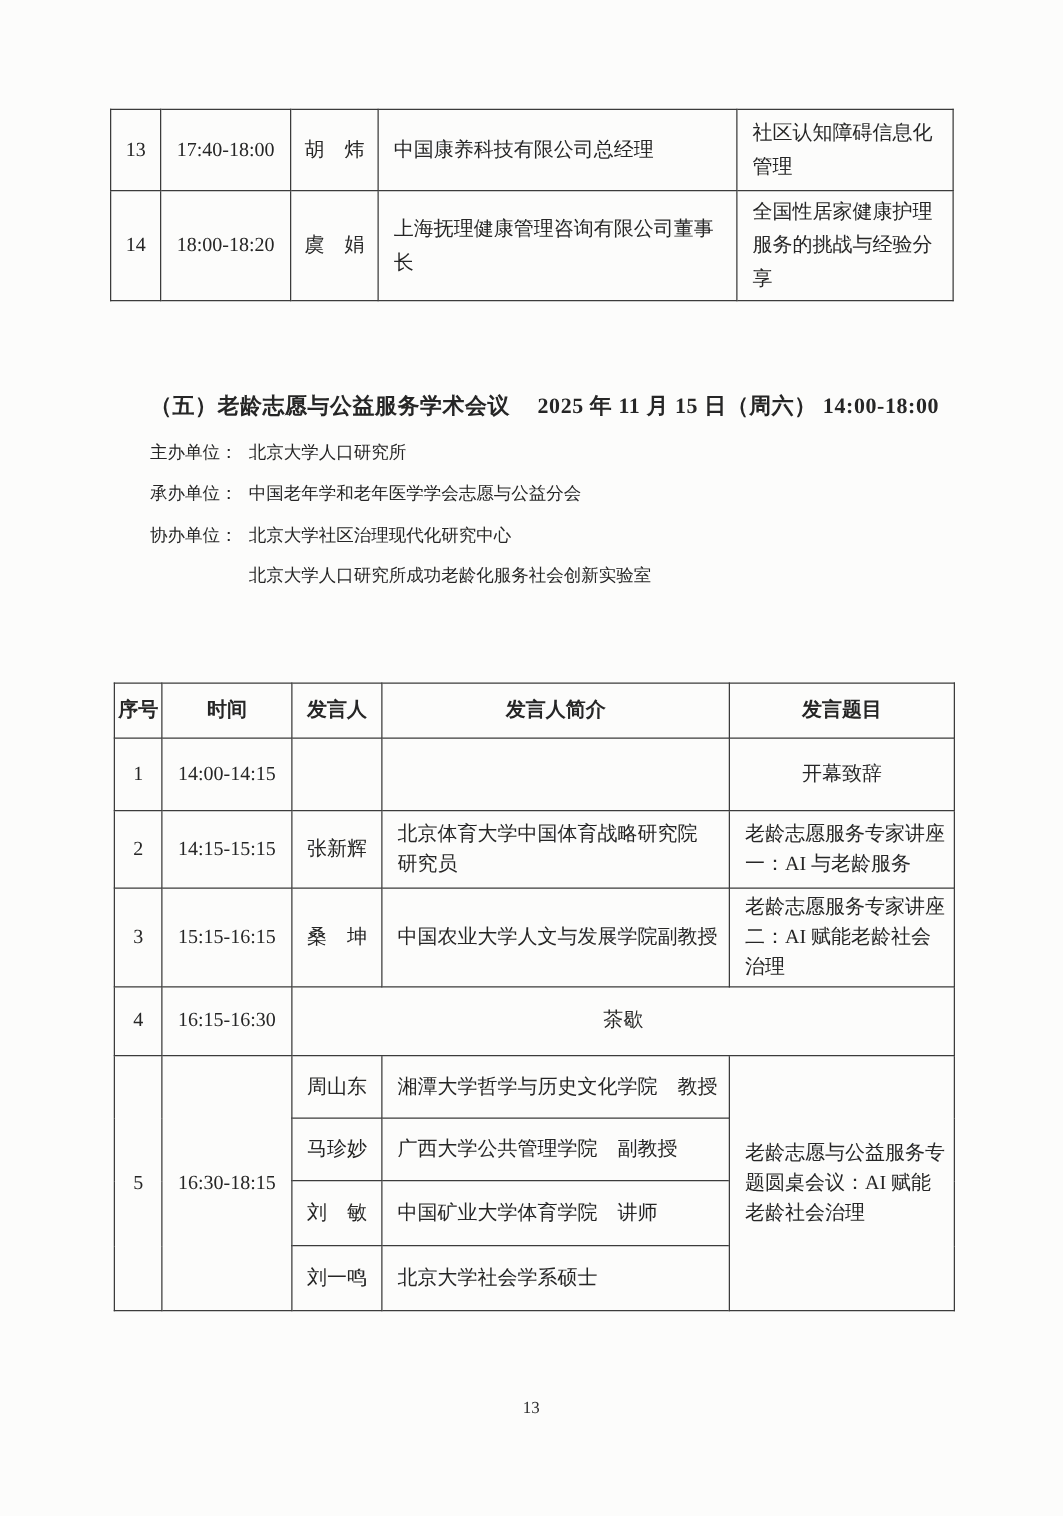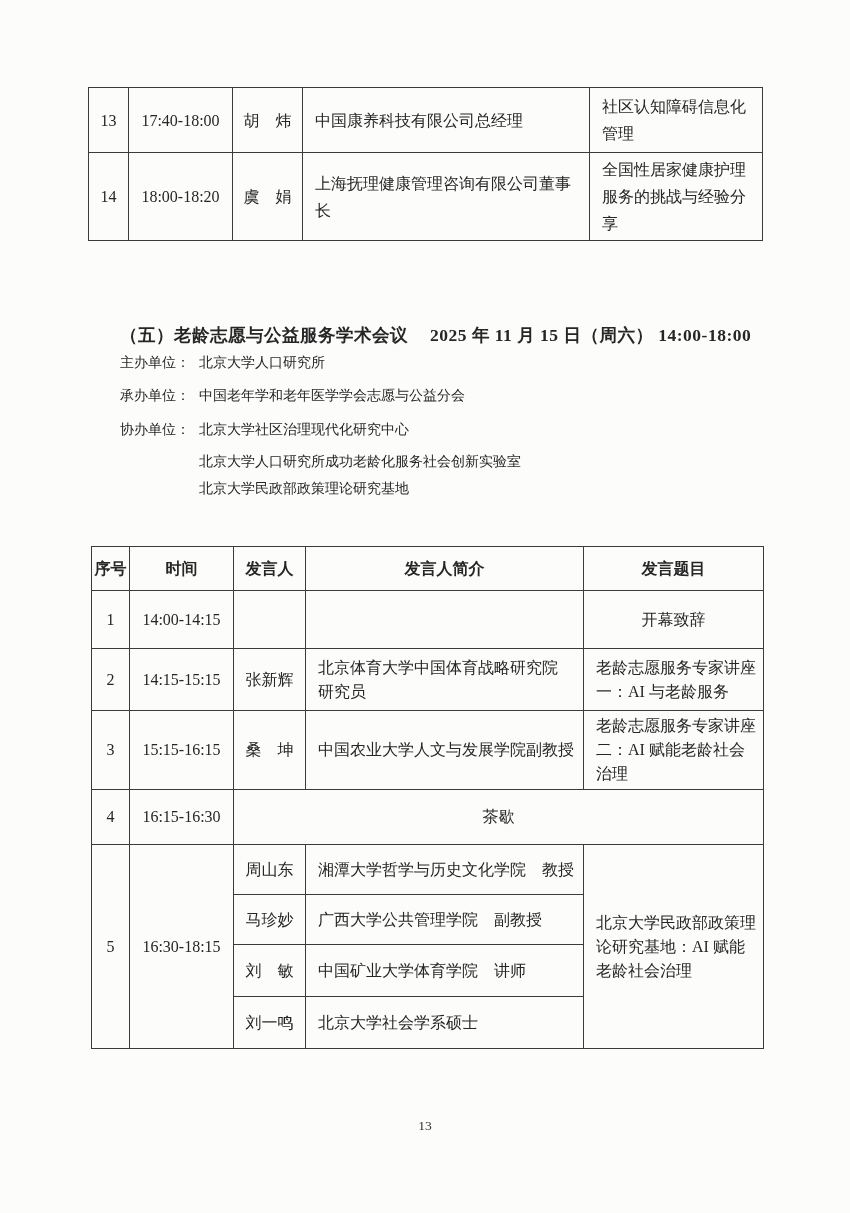--- a/index.html
+++ b/index.html
@@ -34,21 +34,21 @@
   #t2 { left: 91px; top: 546px; width: 672px; }
   #t2 td, #t2 th { line-height: 24px; }
   #t2 th { font-weight: bold; text-align: center; padding: 2px; line-height: 25px; }
 
   .h65 { height: 65px; } .h63 { height: 63px; } .h60 { height: 60px; }
   .h59 { height: 44px; } .h58 { height: 58px; } .h62 { height: 62px; }
   .h70 { height: 70px; } .h55 { height: 55px; } .h50 { height: 50px; }
   .h52 { height: 52px; }
 
   .heading {
-    position: absolute; left: 120px; top: 323px;
+    position: absolute; left: 120px; top: 312px;
     font-size: 17.5px; font-weight: bold; letter-spacing: 0.5px;
     white-space: nowrap;
   }
   .heading .dt { margin-left: 22px; }
 
   .orgs { position: absolute; left: 120px; top: 352px; font-size: 14px; }
   .org-line { line-height: 21px; white-space: nowrap; }
   .org-label { display: inline-block; width: 79px; }
   .mt13 { margin-top: 13px; font-family: Liberation Mono, monospace; } .mt12 { margin-top: 12px; }
   .mt11 { margin-top: 11px; } .mt6 { margin-top: 6px; }
@@ -99,23 +99,20 @@
     </div>
     <div class="org-line mt13">
       <span class="org-label">承办单位：</span><span>中国老年学和老年医学学会志愿与公益分会</span>
     </div>
     <div class="org-line mt12">
       <span class="org-label">协办单位：</span><span>北京大学社区治理现代化研究中心</span>
     </div>
     <div class="org-line mt11">
       <span class="org-label"></span><span>北京大学人口研究所成功老龄化服务社会创新实验室</span>
     </div>
-    <div class="org-line mt6">
-      <span class="org-label"></span><span>北京大学民政部政策理论研究基地</span>
-    </div>
   </div>
 
   <table id="t2">
     <colgroup>
       <col style="width:38px">
         <col style="width:104px">
         <col style="width:72px">
       <col style="width:278px">
         <col style="width:180px">
     </colgroup>
@@ -151,21 +148,21 @@
     <tr class="h55">
       <td class="cc">4</td>
       <td class="cc">16:15-16:30</td>
       <td class="cc" colspan="3">茶歇</td>
     </tr>
     <tr class="h50">
       <td class="cc" rowspan="4">5</td>
       <td class="cc" rowspan="4">16:30-18:15</td>
       <td class="cc">周山东</td>
       <td class="cl">湘潭大学哲学与历史文化学院　教授</td>
-      <td class="cl" rowspan="4">北京大学民政部政策理论研究基地：AI 赋能老龄社会治理</td>
+      <td class="cl" rowspan="4">老龄志愿与公益服务专题圆桌会议：AI 赋能老龄社会治理</td>
     </tr>
     <tr class="h50">
       <td class="cc">马珍妙</td>
       <td class="cl">广西大学公共管理学院　副教授</td>
     </tr>
     <tr class="h52">
       <td class="cc">刘　敏</td>
       <td class="cl">中国矿业大学体育学院　讲师</td>
     </tr>
     <tr class="h52">

